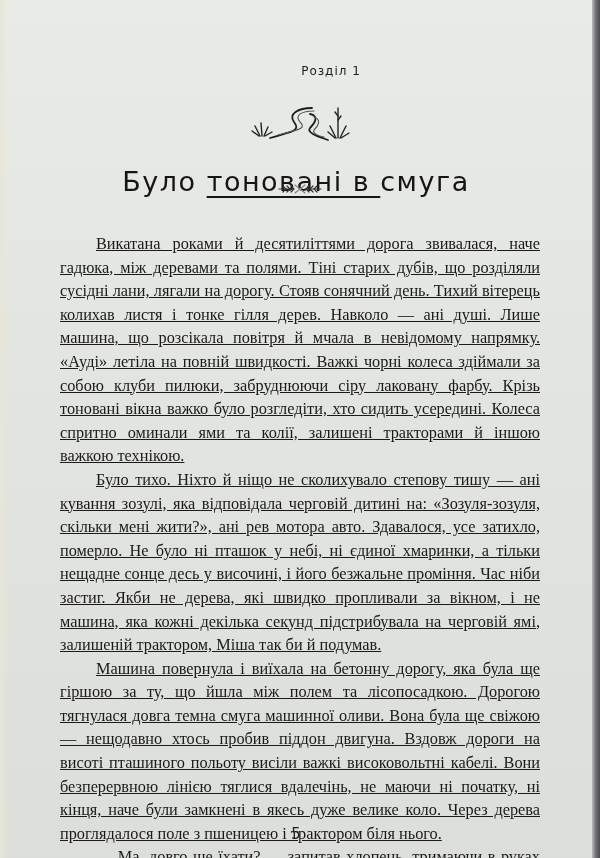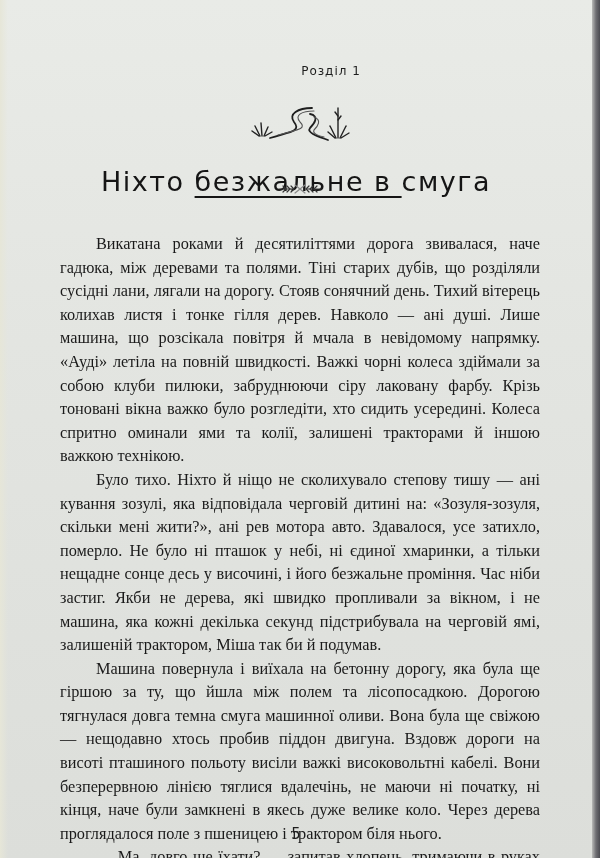--- a/index.html
+++ b/index.html
@@ -87,20 +87,21 @@
       width: 480px;
       font-size: 16.3px;
       line-height: 23.6px;
       color: #1a1a1a;
       text-align: justify;
       hyphens: manual;
     }
     .body-text p {
       margin: 0;
       text-indent: 36px;
+      text-decoration: underline;
     }
     .page-number {
       position: absolute;
       top: 825px;
       left: 0;
       width: 592px;
       text-align: center;
       font-family: "DejaVu Sans", sans-serif;
       font-size: 15px;
       color: #1e1e1e;
@@ -134,21 +135,21 @@
       <path d="M88 36 L88 6"></path>
       <path d="M86 36 L80 24"></path>
       <path d="M90 36 L96 24"></path>
       <path d="M85 36 L78 30"></path>
       <path d="M91 36 L99 31"></path>
       <path d="M88 14 L85 10"></path>
       <path d="M88 18 L91 14"></path>
     </g>
   </svg>
 
-  <h1 class="chapter-title"><span>Ніхто </span><span class="ul">безжальне в </span><span>смуга</span></h1>
+  <h1 class="chapter-title"><span>Було </span><span class="ul">тоновані в </span><span>смуга</span></h1>
 
   <svg class="arrow-ornament" viewBox="0 0 46 14">
     <g stroke="#333" stroke-width="1.2" fill="none" stroke-linecap="round">
       <path d="M2 7 L16 7"></path>
       <path d="M6 4 L9 7 L6 10"></path>
       <path d="M10 4 L13 7 L10 10"></path>
       <path d="M14 4 L17 7 L14 10"></path>
       <path d="M18 3 L28 11" stroke="#888"></path>
       <path d="M18 11 L28 3" stroke="#888"></path>
       <path d="M30 7 L44 7"></path>

